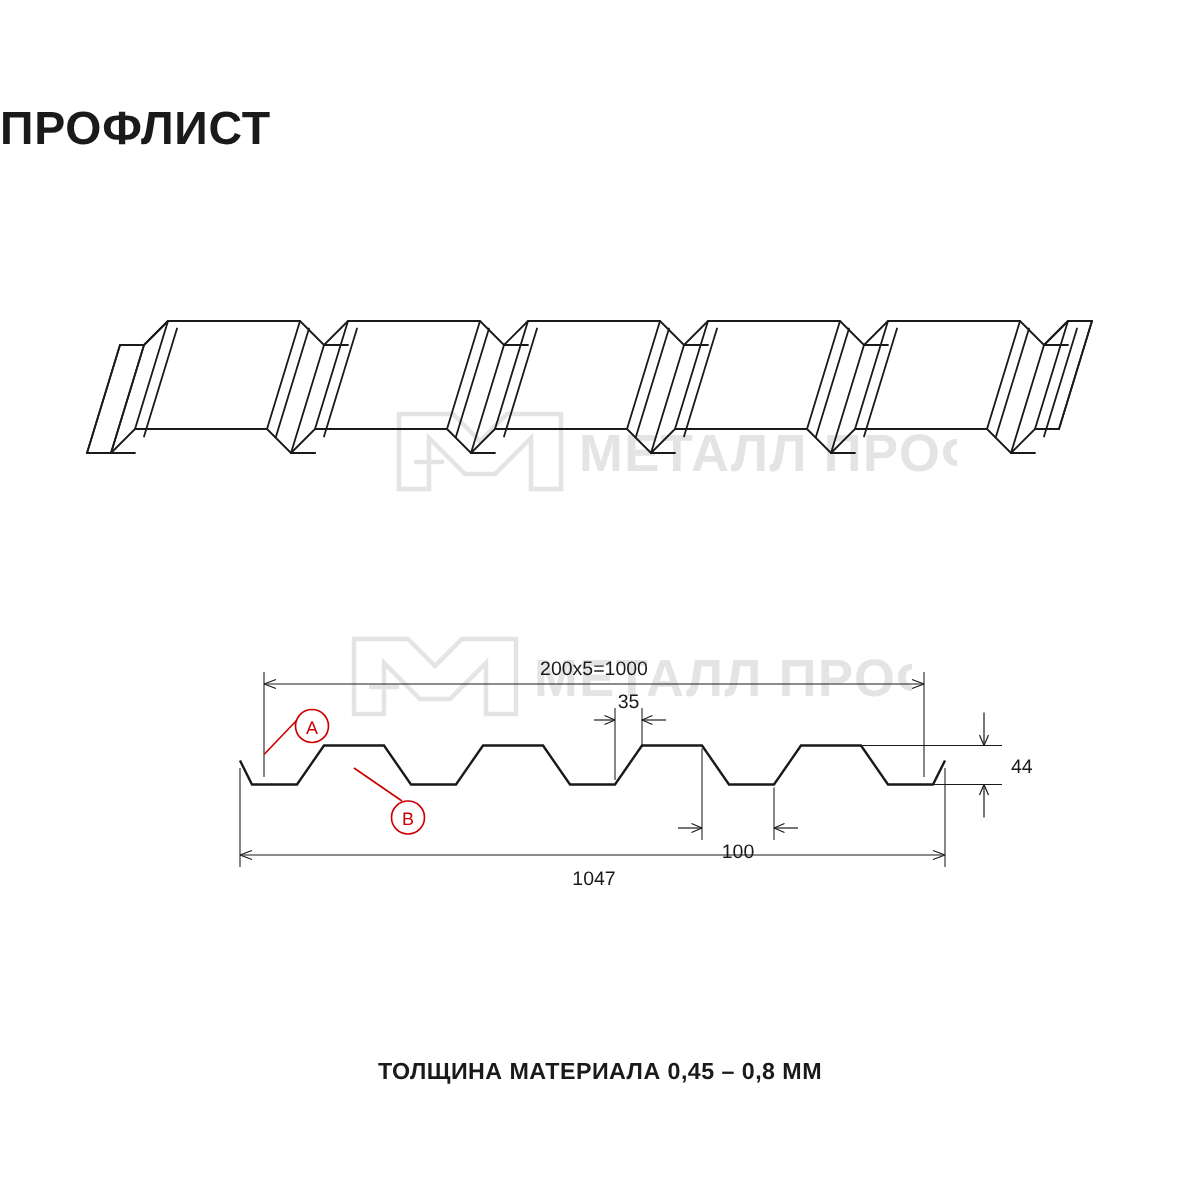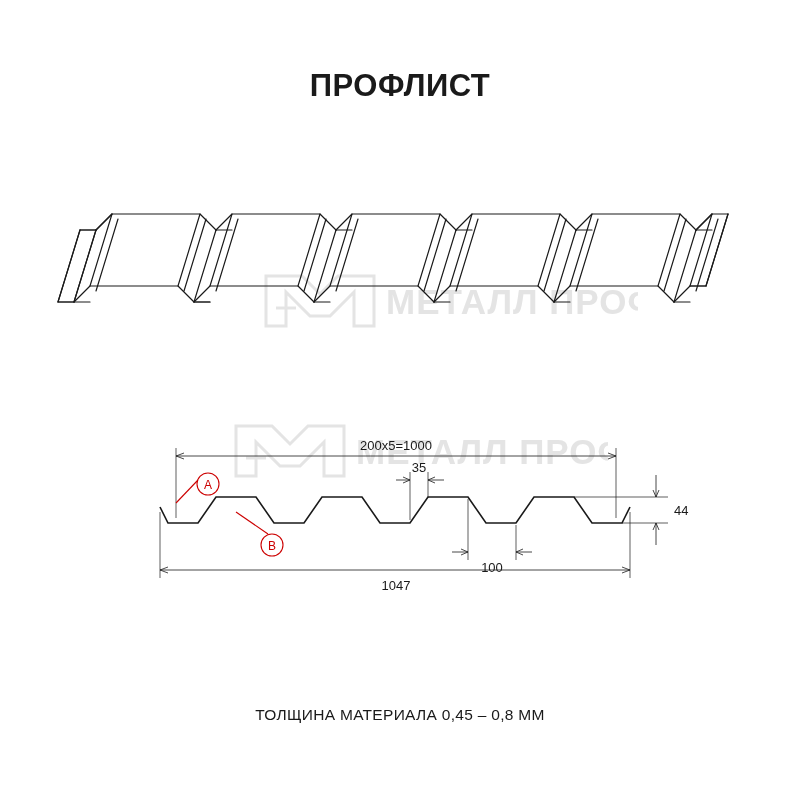--- a/index.html
+++ b/index.html
@@ -17,21 +17,20 @@
   }
   .page {
     position: absolute;
     inset: 0;
   }
   .title {
     position: absolute;
     top: 68px;
     left: 0;
     width: 800px;
-    text-align: center;
     font-size: 31px;
     font-weight: bold;
     letter-spacing: 0.5px;
     color: #1a1a1a;
   }
   .subtitle {
     position: absolute;
     top: 116px;
     left: 0;
     width: 800px;
@@ -40,21 +39,21 @@
     font-weight: bold;
     color: #1a1a1a;
   }
   .footer-note {
     position: absolute;
     top: 706px;
     left: 0;
     width: 800px;
     text-align: center;
     font-size: 15.5px;
-    font-weight: normal;
+    font-weight: bold;
     letter-spacing: 0.3px;
     color: #1a1a1a;
   }
   .art {
     position: absolute;
     top: 0;
     left: 0;
   }
   .watermark {
     position: absolute;

